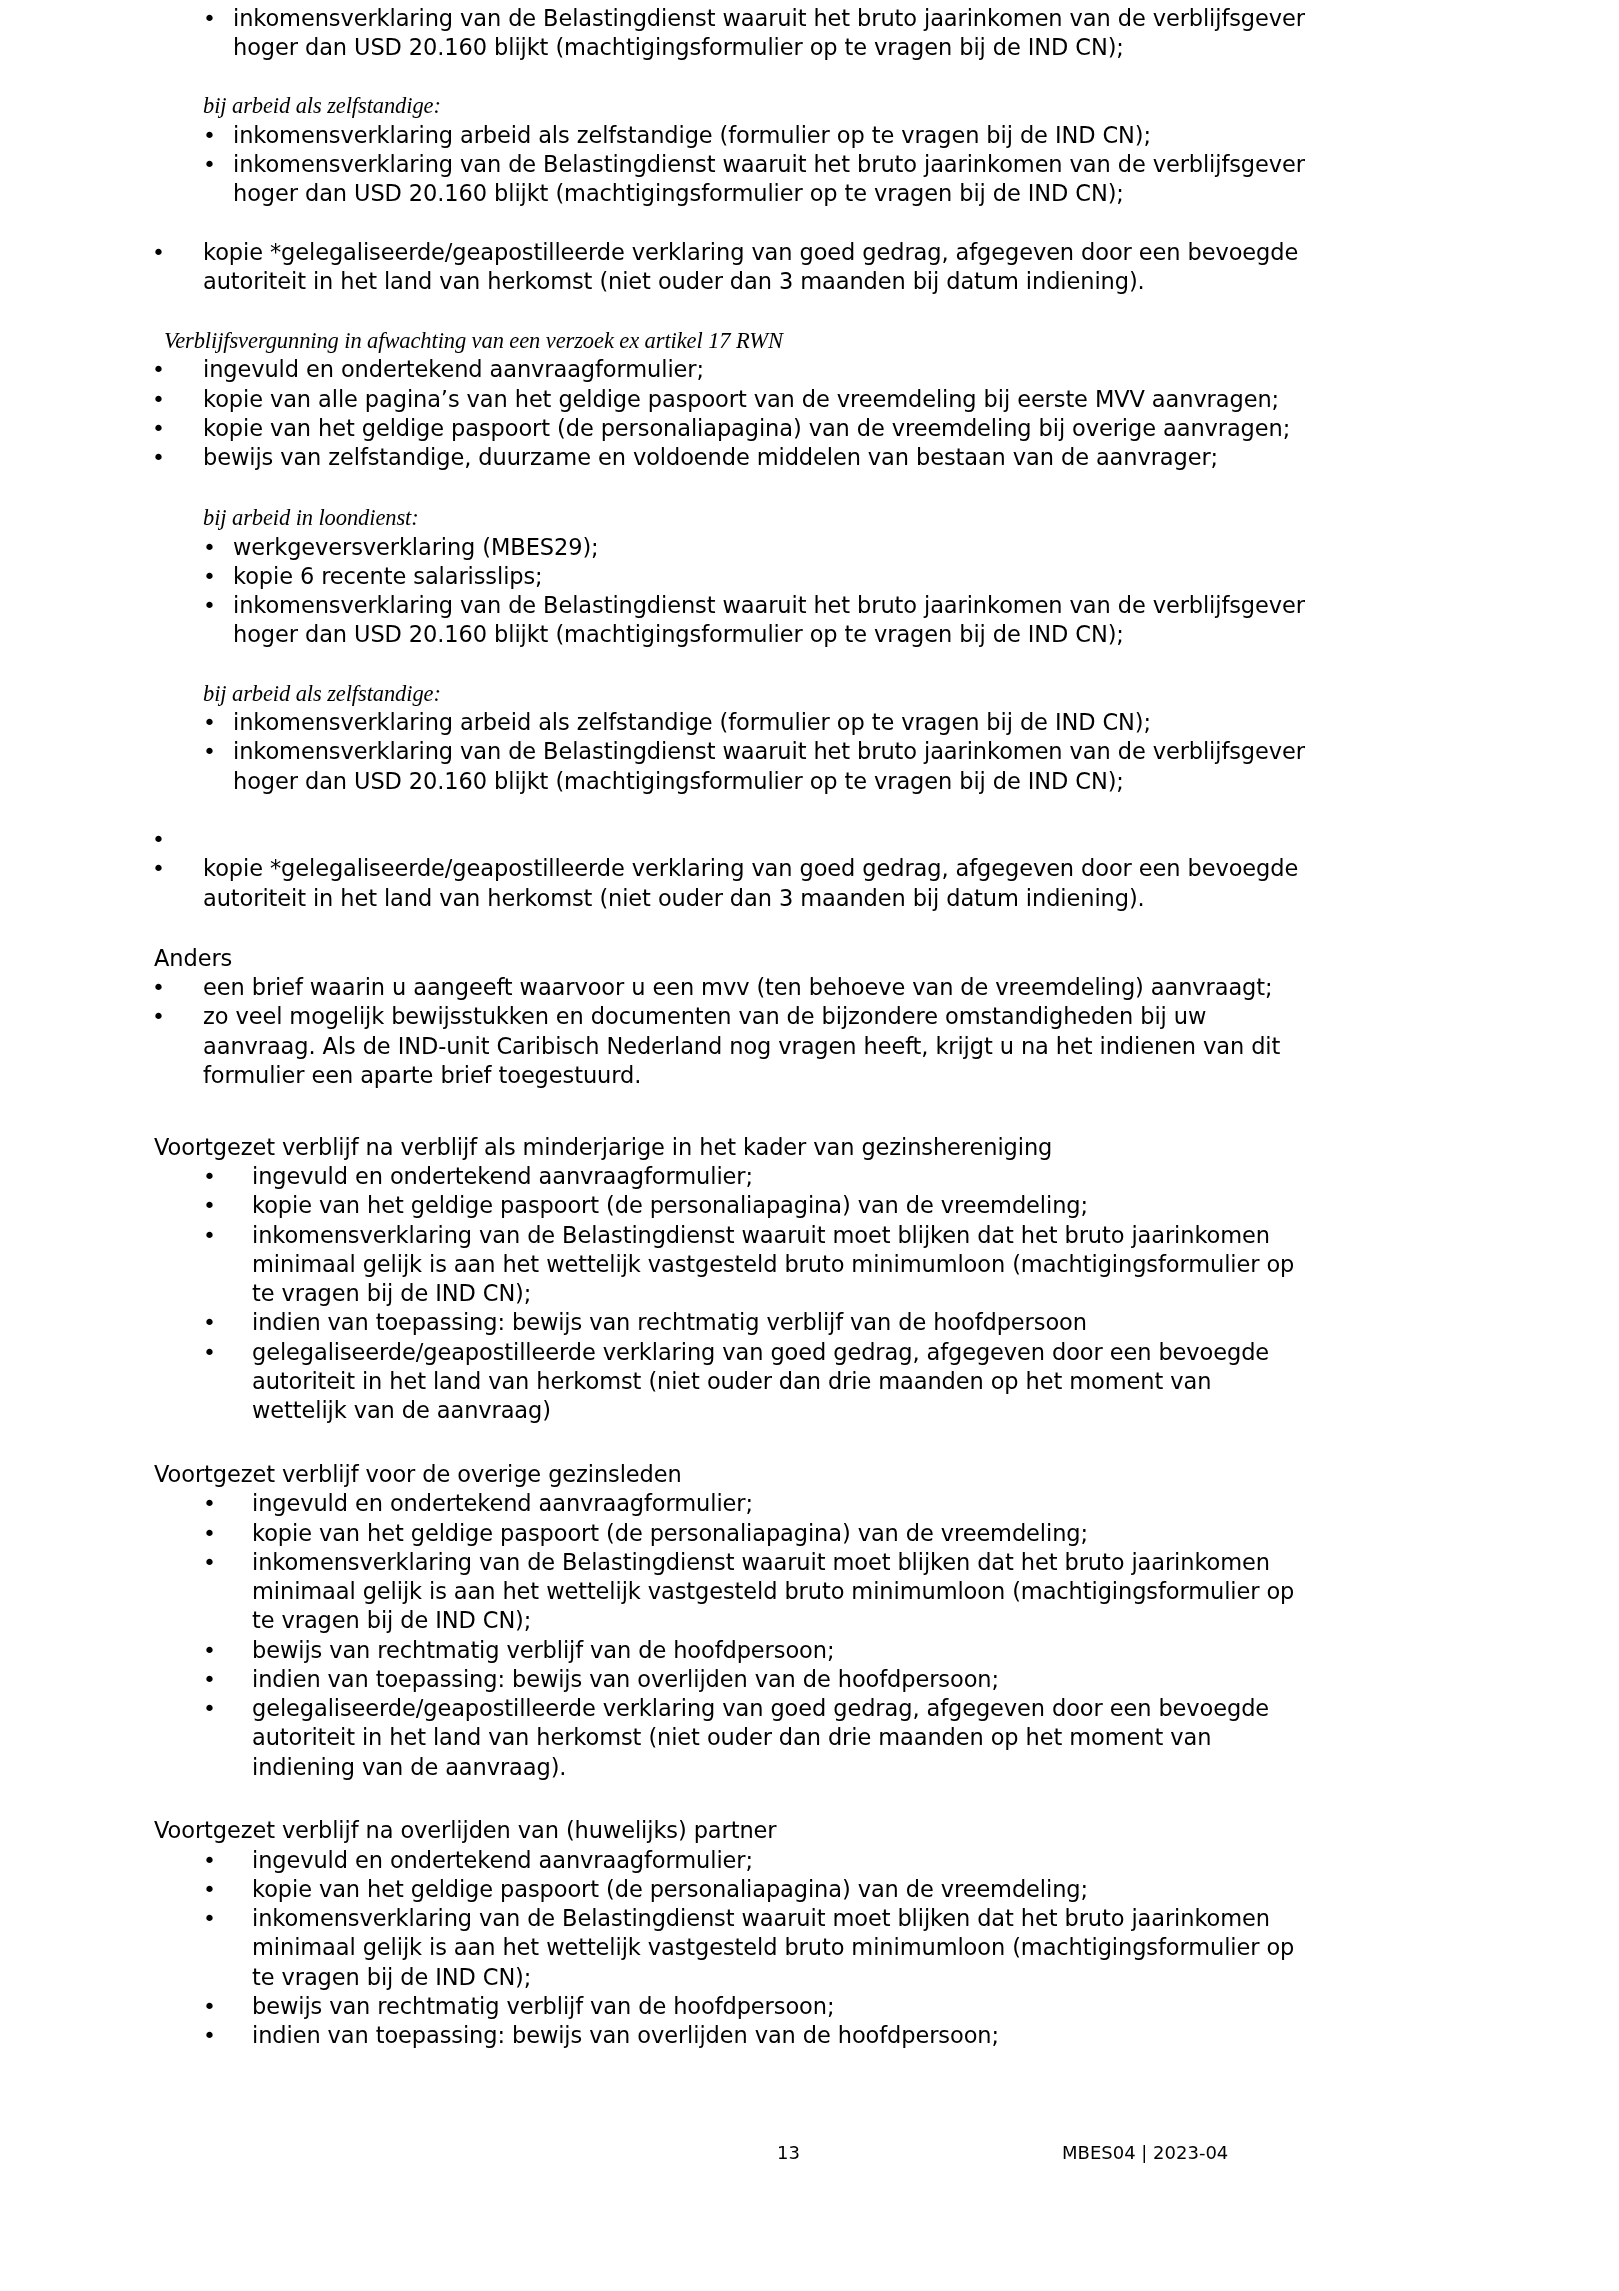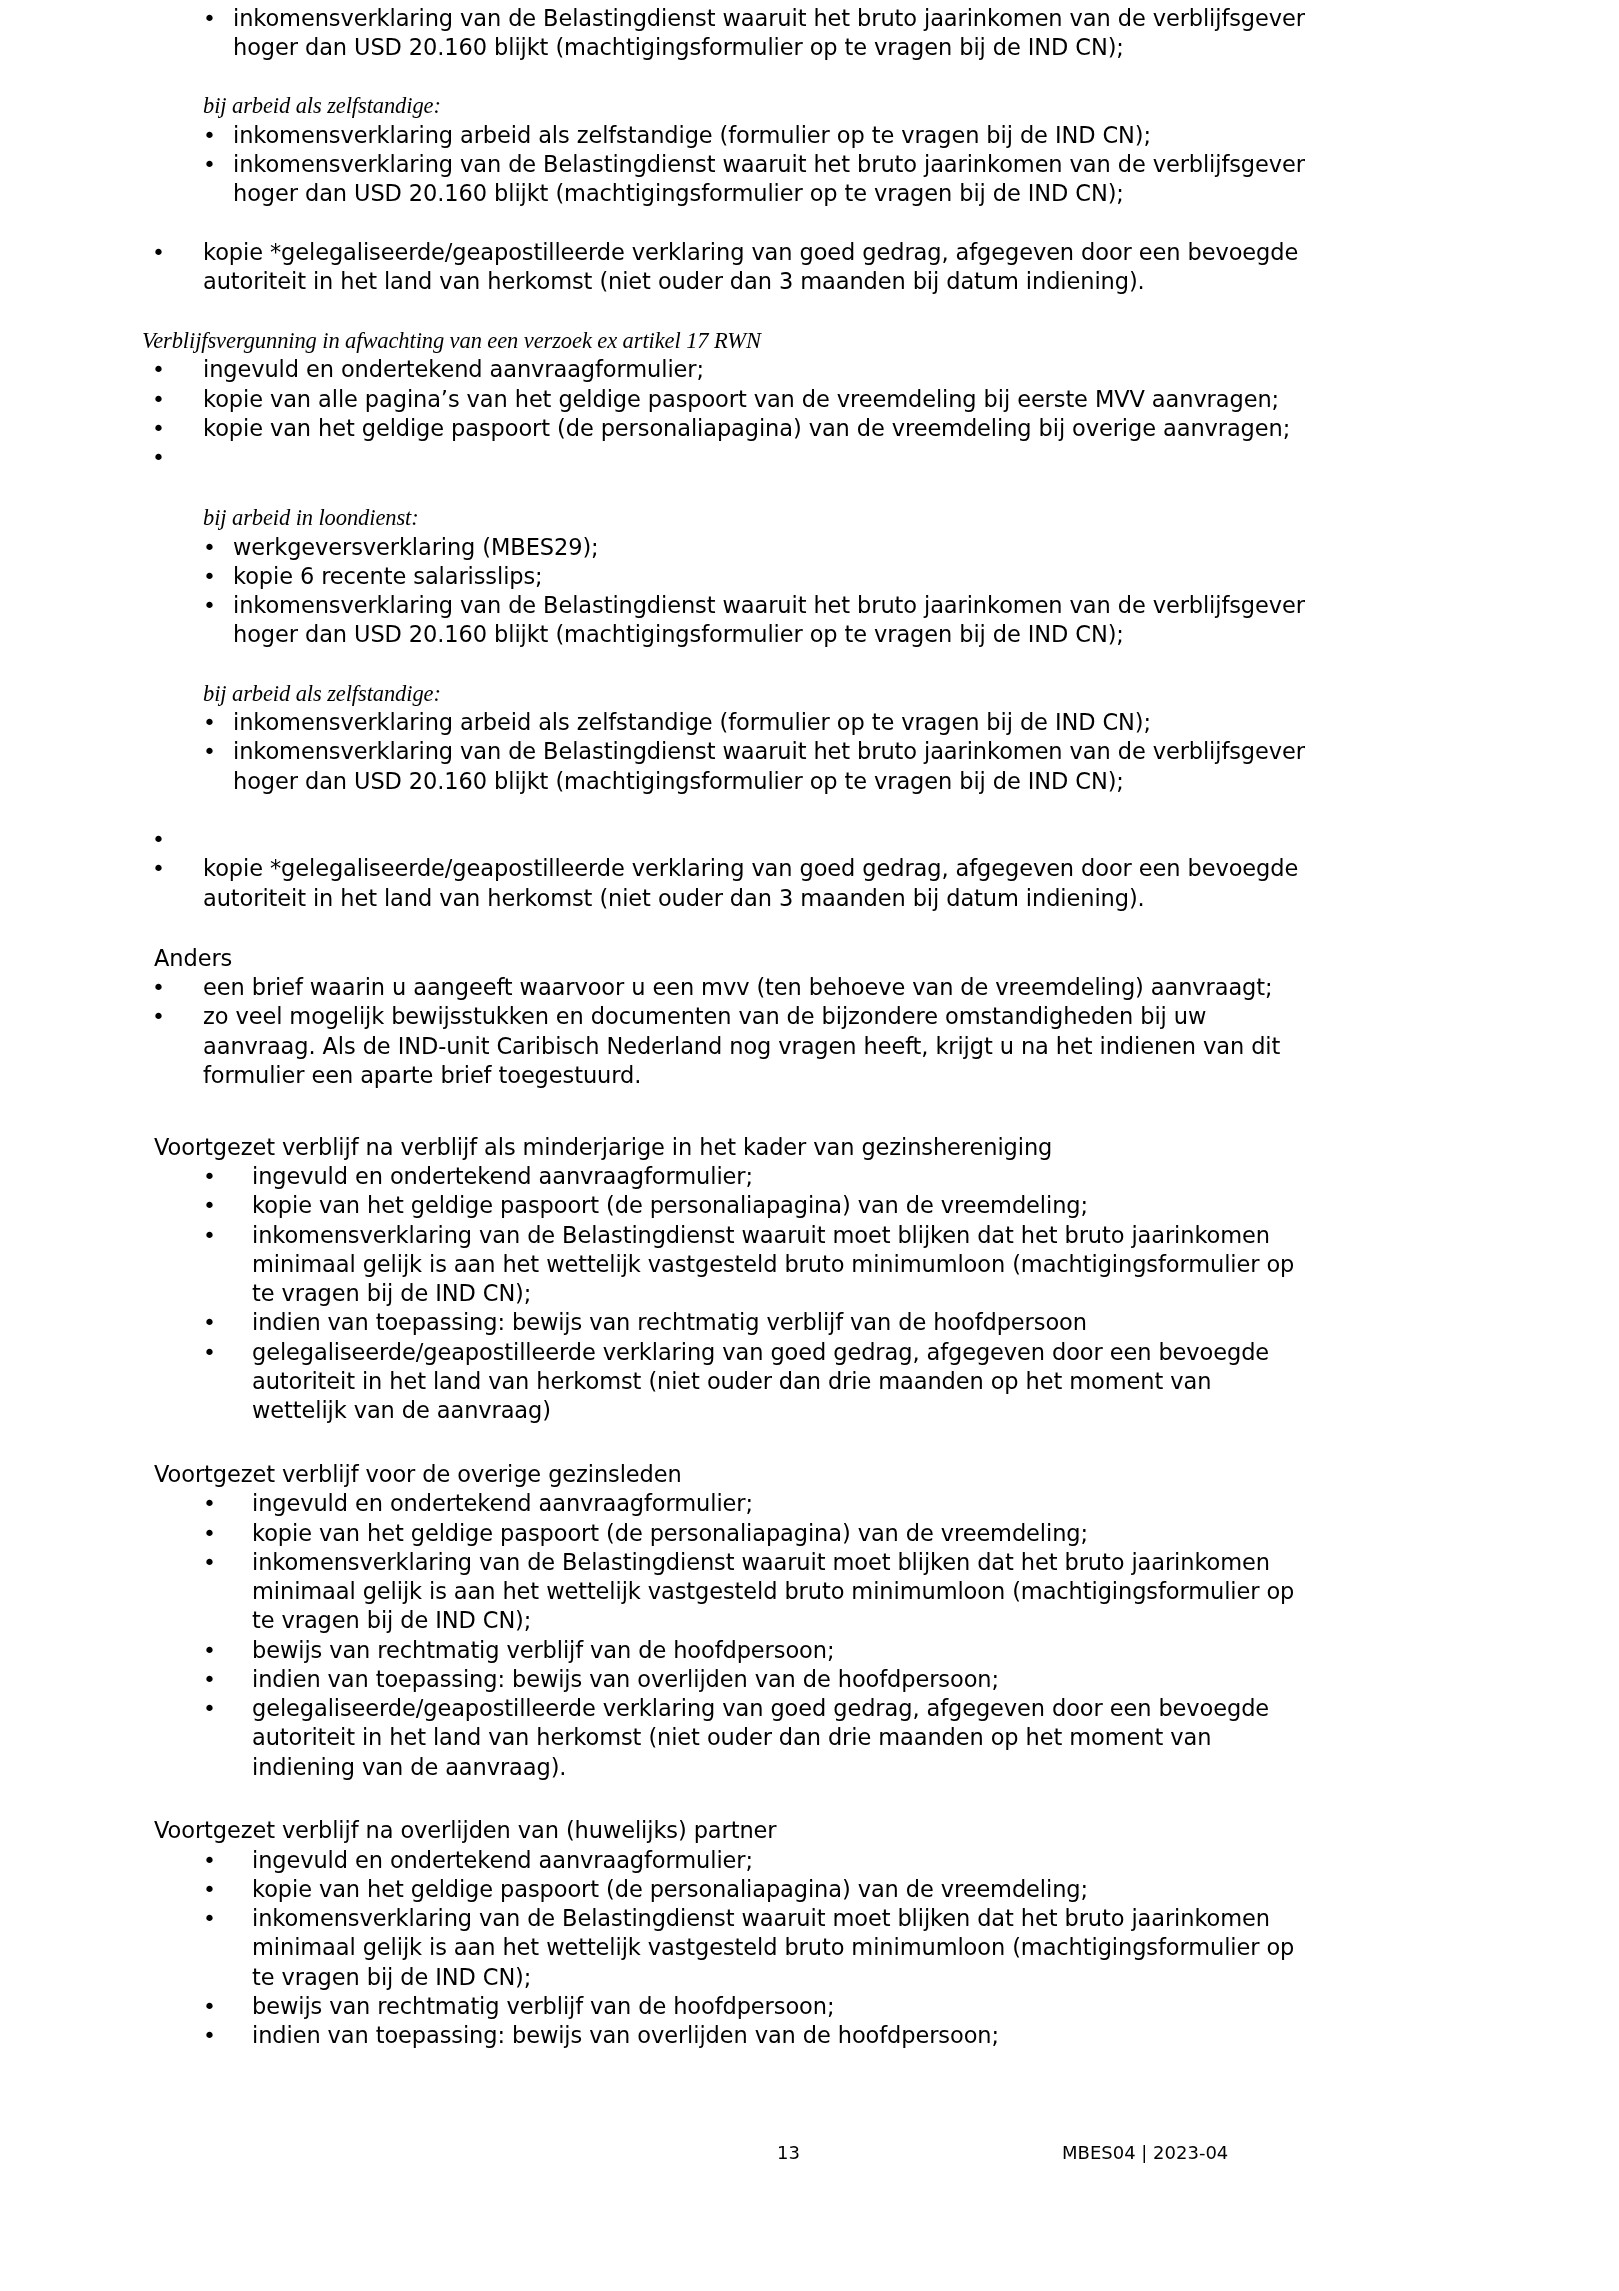--- a/index.html
+++ b/index.html
@@ -26,28 +26,29 @@
   <span class="bul" style="left:203px;top:121px">•</span>
   <div class="abs txt" style="left:233px;top:121px">inkomensverklaring arbeid als zelfstandige (formulier op te vragen bij de IND CN);</div>
   <span class="bul" style="left:203px;top:150px">•</span>
   <div class="abs txt" style="left:233px;top:150px">inkomensverklaring van de Belastingdienst waaruit het bruto jaarinkomen van de verblijfsgever</div>
   <div class="abs txt" style="left:233px;top:179px">hoger dan USD 20.160 blijkt (machtigingsformulier op te vragen bij de IND CN);</div>
 
   <span class="bul" style="left:152px;top:238px">•</span>
   <div class="abs txt" style="left:203px;top:238px">kopie *gelegaliseerde/geapostilleerde verklaring van goed gedrag, afgegeven door een bevoegde</div>
   <div class="abs txt" style="left:203px;top:267px">autoriteit in het land van herkomst (niet ouder dan 3 maanden bij datum indiening).</div>
 
-  <div class="abs txt it" style="left:142px;top:326px">Verblijfsvergunning in afwachting van een verzoek ex artikel 17 RWN</div>
+  <div class="abs txt it" style="left:164px;top:326px">Verblijfsvergunning in afwachting van een verzoek ex artikel 17 RWN</div>
   <span class="bul" style="left:152px;top:355px">•</span>
   <div class="abs txt" style="left:203px;top:355px">ingevuld en ondertekend aanvraagformulier;</div>
   <span class="bul" style="left:152px;top:385px">•</span>
   <div class="abs txt" style="left:203px;top:385px">kopie van alle pagina’s van het geldige paspoort van de vreemdeling bij eerste MVV aanvragen;</div>
   <span class="bul" style="left:152px;top:414px">•</span>
   <div class="abs txt" style="left:203px;top:414px">kopie van het geldige paspoort (de personaliapagina) van de vreemdeling bij overige aanvragen;</div>
   <span class="bul" style="left:152px;top:443px">•</span>
+  <div class="abs txt" style="left:203px;top:443px">bewijs van zelfstandige, duurzame en voldoende middelen van bestaan van de aanvrager;</div>
 
   <div class="abs txt it" style="left:203px;top:503px">bij arbeid in loondienst:</div>
   <span class="bul" style="left:203px;top:533px">•</span>
   <div class="abs txt" style="left:233px;top:533px">werkgeversverklaring (MBES29);</div>
   <span class="bul" style="left:203px;top:562px">•</span>
   <div class="abs txt" style="left:233px;top:562px">kopie 6 recente salarisslips;</div>
   <span class="bul" style="left:203px;top:591px">•</span>
   <div class="abs txt" style="left:233px;top:591px">inkomensverklaring van de Belastingdienst waaruit het bruto jaarinkomen van de verblijfsgever</div>
   <div class="abs txt" style="left:233px;top:620px">hoger dan USD 20.160 blijkt (machtigingsformulier op te vragen bij de IND CN);</div>
 

